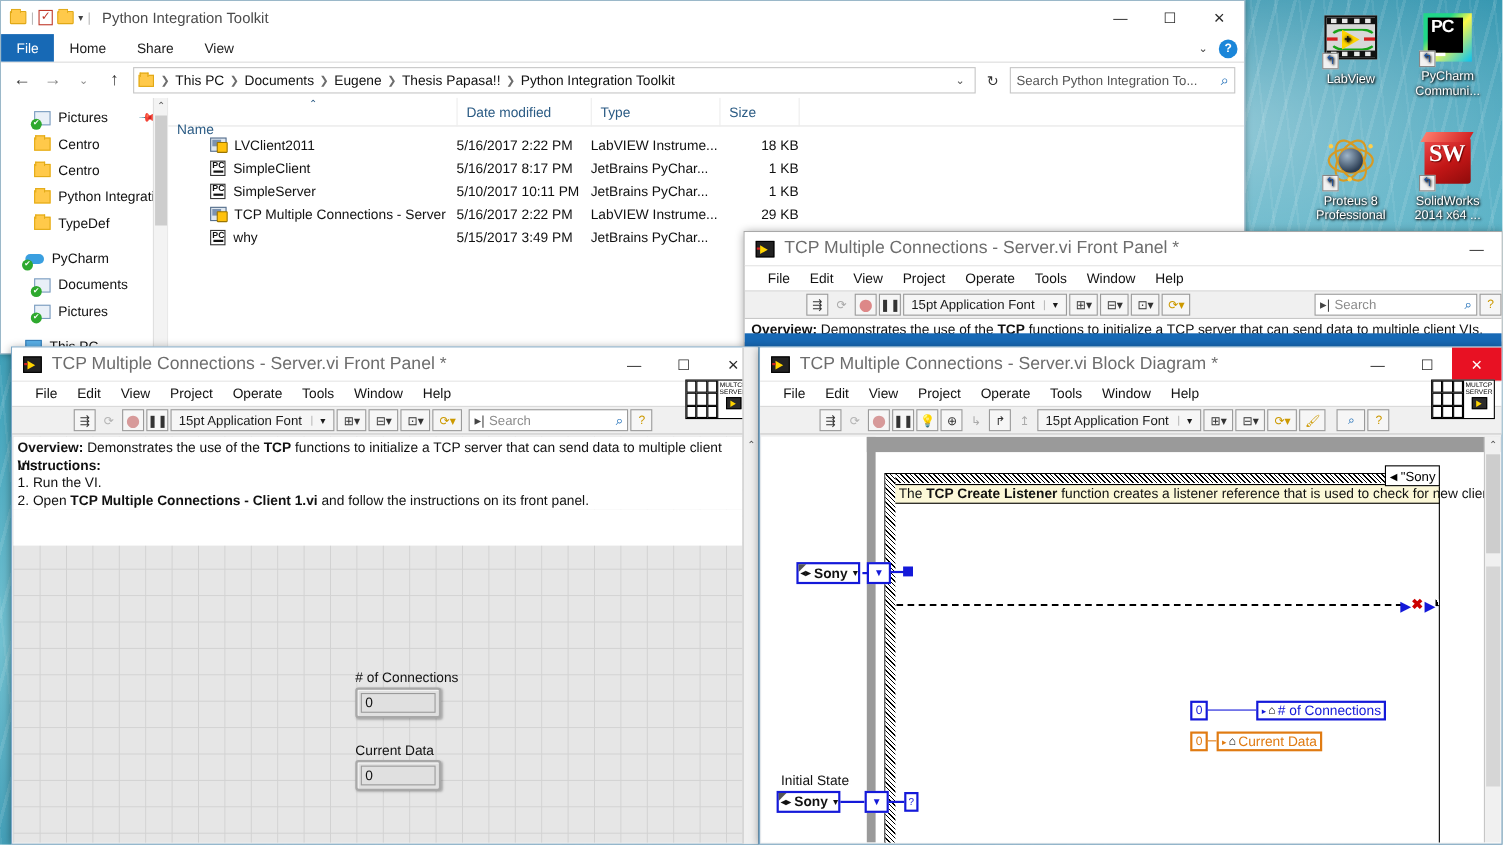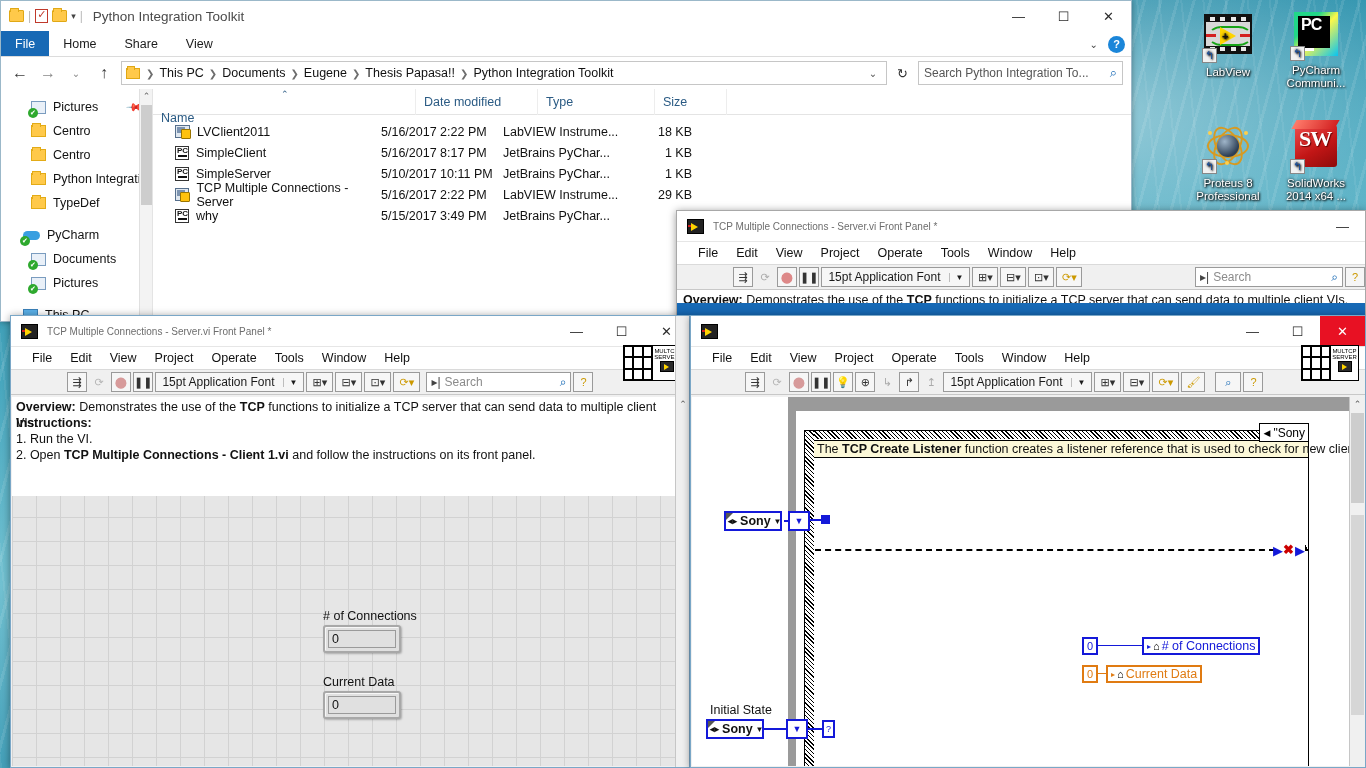--- a/index.html
+++ b/index.html
@@ -191,21 +191,21 @@
   }
   .nav-scroll .thumb { position:absolute; top:16px; left:1px; width:11px; height:100px; background:#cdcdcd; }
   .nav-scroll .arrow-up { position:absolute; top:2px; left:0; width:13px; text-align:center; font-size:9px; color:#606060; }
 
   .list-pane { flex:1; position:relative; background:#fff; }
   .col-head { display:flex; height:26px; border-bottom:1px solid #e4e4e4; align-items:center; font-size:12.5px; color:#2b5b84; position:relative;}
   .col-head .col { padding-left:8px; border-left:1px solid #ededed; height:26px; display:flex; align-items:center;}
   .col-head .col:first-child { border-left:none; }
   .sort-caret { position:absolute; left:128px; top:0px; font-size:9px; color:#2b5b84; }
   .frow { display:flex; height:21px; align-items:center; font-size:12.5px; color:#111; }
-  .frow .c-name { width:228px; display:flex; align-items:center; gap:7px; padding-left:22px;}
+  .frow .c-name { width:262px; display:flex; align-items:center; gap:7px; padding-left:38px;}
   .frow .c-date { width:122px; }
   .frow .c-type { width:117px; }
   .frow .c-size { width:72px; text-align:right; }
   .ic-vi { width:15px;height:13px;background:#dfe7ef;border:1px solid #566f8c;position:relative;}
   .ic-vi::before{content:"";position:absolute;left:1px;top:1px;width:8px;height:6px;background:#7c93b0;}
   .ic-vi::after{content:"";position:absolute;right:-2px;bottom:-2px;width:8px;height:8px;background:#ffc20e;border:1px solid #9a7400;border-radius:1px;}
   .ic-py { width:14px;height:14px;background:#fff;border:1px solid #333; position:relative;}
   .ic-py .pctxt{position:absolute;left:1px;top:-1px;font-size:8px;font-weight:bold;color:#111;}
   .ic-py .bar{position:absolute;left:2px;bottom:2px;width:9px;height:2px;background:#111;}
 
@@ -213,21 +213,21 @@
   .lv { box-shadow: 0 1px 8px rgba(0,0,0,0.4); background:#f0f0f0; }
   .lv .titlebar {
     height: 31px; background:#fff; display:flex; align-items:center; position:relative;
     border-bottom: 1px solid #e6e6e6;
   }
   .lv .lv-ico {
     width:17px;height:15px;margin-left:10px;background:#222;border:1px solid #000;position:relative;
   }
   .lv .lv-ico::before{content:"";position:absolute;left:3px;top:3px;width:0;height:0;border-left:7px solid #ffd400;border-top:4px solid transparent;border-bottom:4px solid transparent;}
   .lv .lv-ico::after{content:"";position:absolute;left:0;top:5px;width:3px;height:2px;background:#d42020;}
-  .lv .win-title { margin-left:9px; font-size:10px; color:#6d6d6d; }
+  .lv .win-title { margin-left:9px; font-size:16px; color:#6d6d6d; }
   .lv .menubar { height:22px; display:flex; align-items:center; padding-left:12px; gap:0px; background:#fff; }
   .lv .menubar .mi { font-size:12.5px; color:#111; padding: 0 9px; }
   .lv .toolbar {
     height:26px; background:#f0f0f0; display:flex; align-items:center; gap:2px;
     border-top:1px solid #dadada; border-bottom:1px solid #c8c8c8; padding-left:4px;
   }
   .tbtn {
     height:20px; min-width:20px; border:1px solid #9a9a9a; background:#f6f6f6;
     display:flex; align-items:center; justify-content:center; font-size:11px; color:#333;
   }
@@ -715,20 +715,21 @@
     </div>
 
     <div class="fp-scroll-v">
       <div class="ar" style="top:83px;">⌃</div>
     </div>
   </div>
 
   <div class="win lv" id="block-diagram" style="left:690px; top:315px; width:676px; height:453px; border:1px solid #7aa7c7;">
     <div class="titlebar">
       <span class="lv-ico"></span>
+      <span class="win-title">TCP Multiple Connections - Server.vi Block Diagram *</span>
       <div class="winbtns">
         <div class="winbtn">—</div>
         <div class="winbtn">☐</div>
         <div class="winbtn close" style="background:#e81123;color:#fff;">✕</div>
       </div>
     </div>
 
     <div class="menubar">
       <span class="mi">File</span>
       <span class="mi">Edit</span>

